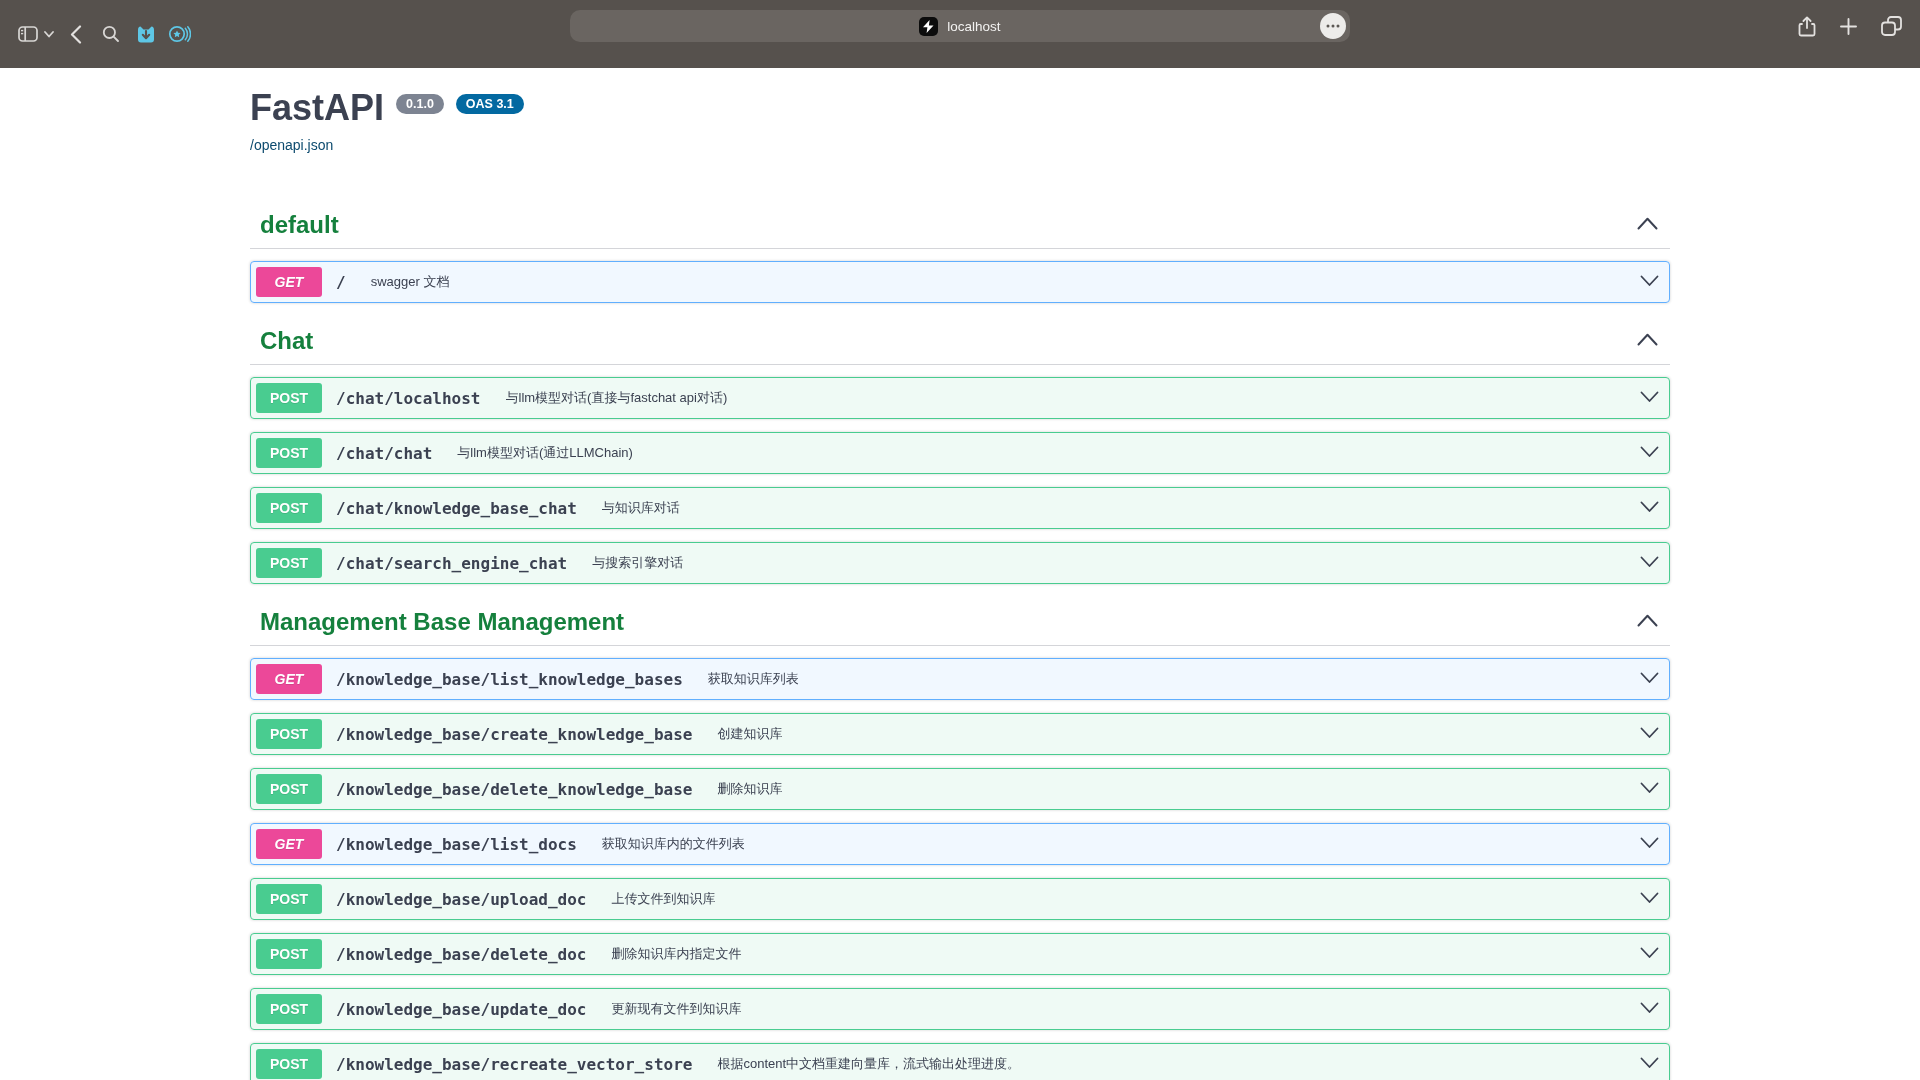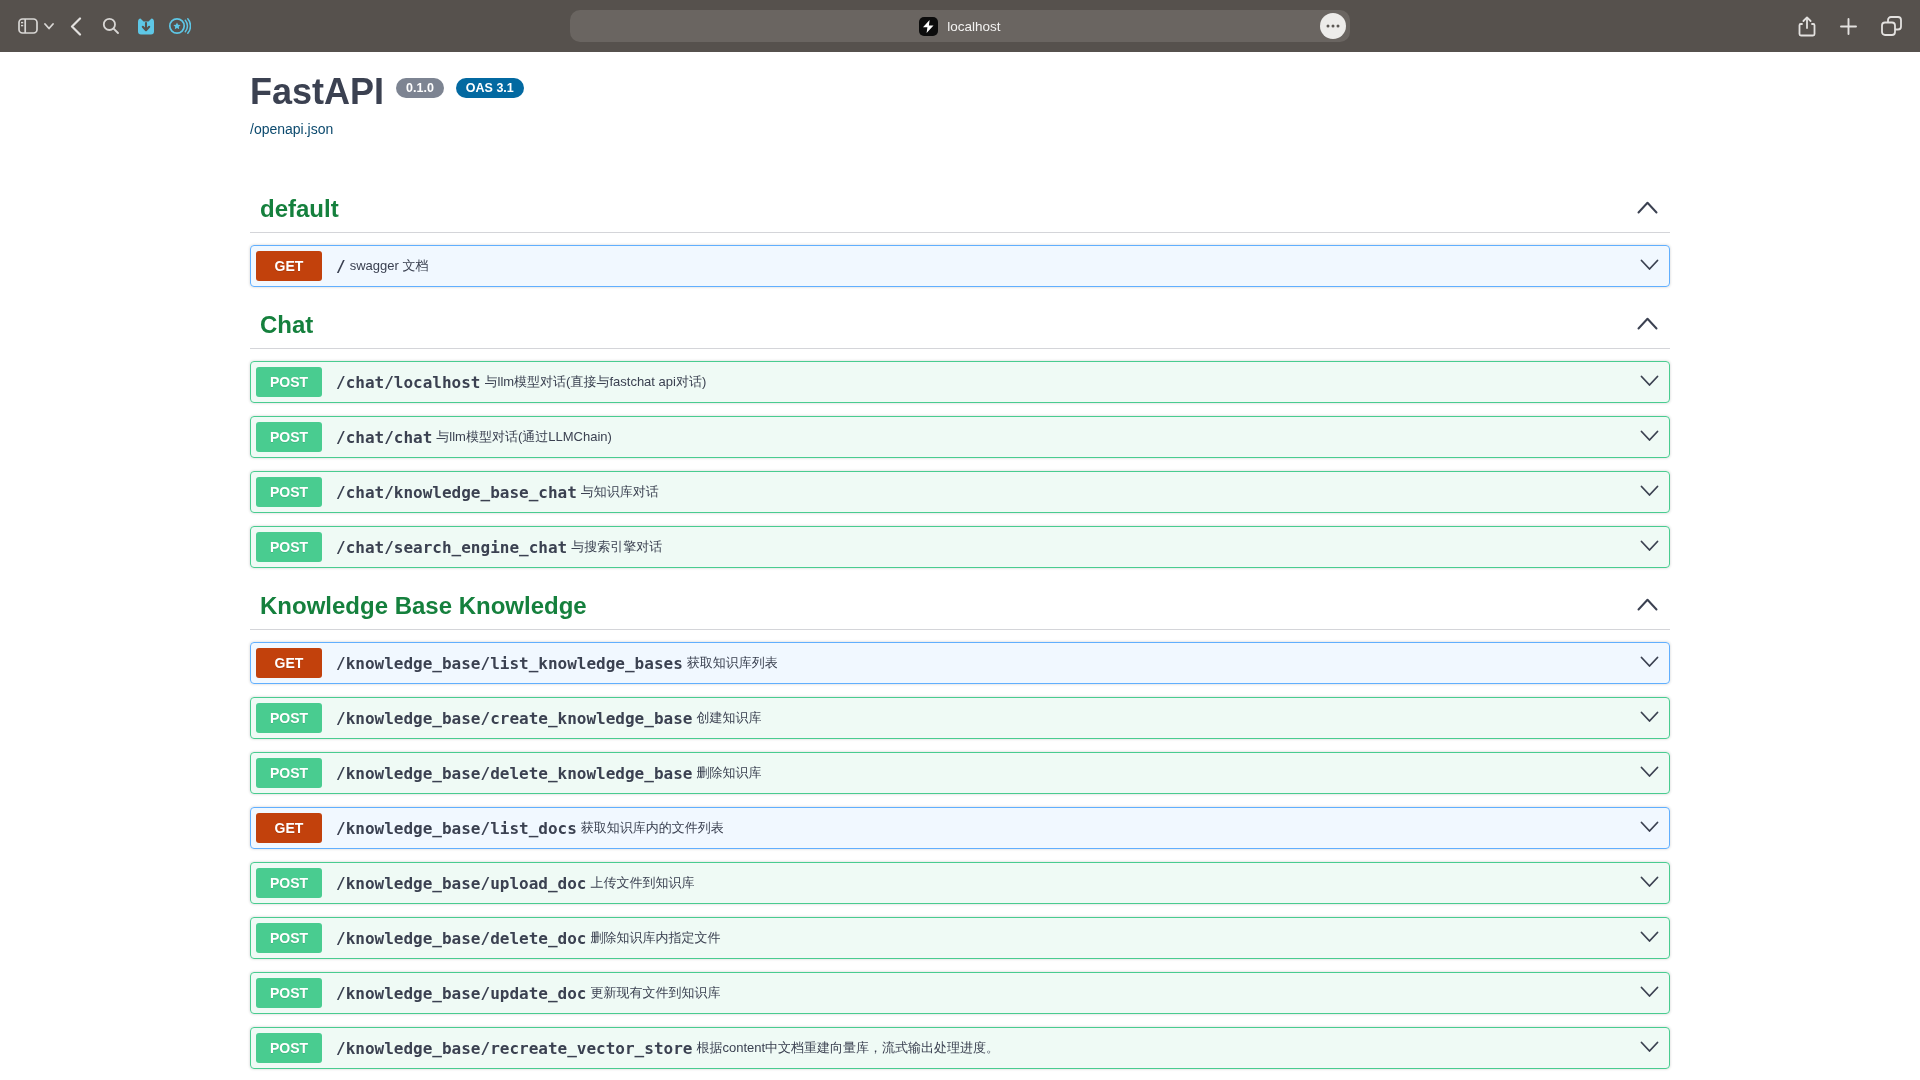--- a/index.html
+++ b/index.html
@@ -1,20 +1,20 @@
 <!DOCTYPE html>
 <html><head>
 <meta charset="utf-8">
 <style>
   * { margin:0; padding:0; box-sizing:border-box; }
   html,body { width:1920px; height:1080px; overflow:hidden; background:#fff;
     font-family:"Liberation Sans","DejaVu Sans",sans-serif; }
 
   
-  .toolbar { position:relative; height:52px; background:#56514d; display:flex; align-items:center; }
+  .toolbar { position:relative; height:68px; background:#56514d; display:flex; align-items:center; }
   .tb-left { display:flex; align-items:center; padding-left:18px; }
   .tb-icon { display:flex; align-items:center; justify-content:center; cursor:pointer; }
   .tb-icon svg { display:block; }
   .urlbar { position:absolute; left:570px; top:10px; width:780px; height:32px;
     background:#6a6561; border-radius:10px; display:flex; align-items:center; justify-content:center; }
   .urlbar .site { display:flex; align-items:center; gap:9px; }
   .favicon { width:19px; height:19px; background:#0c0c0c; border-radius:5px;
     display:flex; align-items:center; justify-content:center; }
   .url-text { color:#f3f2f1; font-size:13.5px; }
   .more-btn { position:absolute; right:4px; top:3px; width:26px; height:26px; border-radius:50%;
@@ -41,25 +41,25 @@
   .opblock-tag .tag-title { font-size:24px; line-height:30px; font-weight:700; color:#15803d; }
   .tag-arrow { margin-left:auto; }
 
   .opblock { display:flex; align-items:center; height:42px; padding:0 10px 0 5px;
     border-radius:4px; border:1px solid; box-shadow:0 0 3px rgba(0,0,0,.19);
     margin-bottom:13px; cursor:pointer; }
   .opblock.get  { background:rgba(97,175,254,.09);  border-color:#61affe; }
   .opblock.post { background:rgba(73,204,144,.09); border-color:#49cc90; }
   .method { min-width:66px; height:30px; line-height:30px; text-align:center; border-radius:3px;
     color:#fff; font-weight:700; font-size:14px; text-shadow:0 1px 0 rgba(0,0,0,.1); }
-  .opblock.get  .method { background:#c2410c; }
+  .opblock.get  .method { background:#ec4899;font-style:italic; }
   .opblock.post .method { background:#49cc90; }
   .path { font-family:"DejaVu Sans Mono","Liberation Mono",monospace; font-weight:700;
     font-size:16px; color:#3b4151; margin-left:14px; }
-  .desc { font-size:13px; color:#3b4151; margin-left:4px; flex:1; white-space:nowrap;
+  .desc { font-size:13px; color:#3b4151; margin-left:25px; flex:1; white-space:nowrap;
     overflow:hidden; text-overflow:ellipsis; }
   .row-arrow { margin-left:auto; padding-left:10px; }
 </style>
 </head>
 <body>
 
 <div class="toolbar">
   <div class="tb-left">
     <span class="tb-icon" style="margin-right:6px">
       <svg width="20" height="16" viewBox="0 0 20 16">
@@ -229,21 +229,21 @@
       <svg width="19" height="12" viewBox="0 0 19 12">
         <polyline points="1.5,1.5 9.5,10 17.5,1.5" fill="none" stroke="#3b4151" stroke-width="1.8" stroke-linecap="round" stroke-linejoin="round"></polyline>
       </svg>
     </span>
   </div>
 </div>
   </div>
 
   <div class="tag-section">
     <div class="opblock-tag">
-      <span class="tag-title">Knowledge Base Knowledge</span>
+      <span class="tag-title">Management Base Management</span>
       <span class="tag-arrow">
         <svg width="21" height="13" viewBox="0 0 21 13">
           <polyline points="1.5,11.5 10.5,1.8 19.5,11.5" fill="none" stroke="#3b4151" stroke-width="2" stroke-linecap="round" stroke-linejoin="round"></polyline>
         </svg>
       </span>
     </div>
     <div>
   <div class="opblock get">
     <span class="method">GET</span>
     <span class="path">/knowledge_base/list_knowledge_bases</span>

